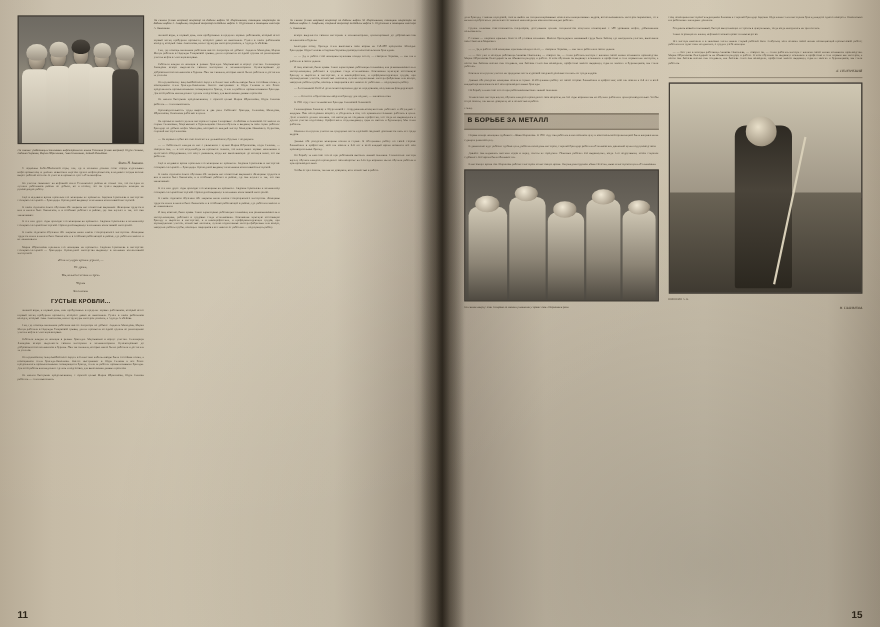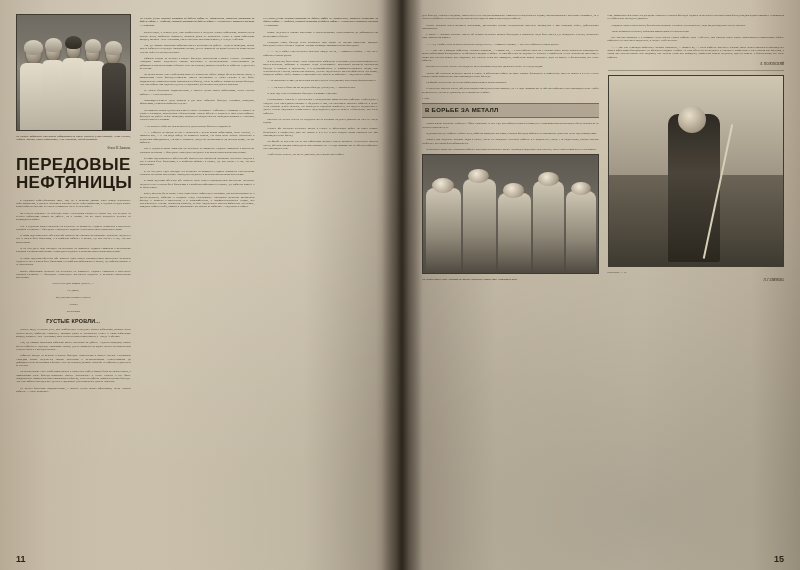--- a/index.html
+++ b/index.html
@@ -176,21 +176,20 @@
 
             <div class="head" style="left:79%;top:27%;width:12%;height:16%;"></div>
             <div class="scarf" style="left:78%;top:23%;width:15%;height:12%;"></div>
             <div class="body dark" style="left:75%;top:42%;width:22%;height:58%;"></div>
           </div>
         </div>
 
         <p class="caption caption-it">На снимке: работницы-стахановки нефтепромысла имени Сталина (слева направо): Шура Галиева, Евдокия Чернова, Мария Ибрагимова, Анна Николаева, Зейнаб Мамедова.</p>
         <p class="byline">Фото Н. Заикина.</p>
 
-        <h1 class="headline">ПЕРЕДОВЫЕ НЕФТЯНИЦЫ</h1>
 
         <p class="para ind">У подножья Кабо-Обнёмской горы, там, где в мелкими домами стоят города курсальных нефтепромыслов, в далёких невысоких карстов группе нефтепромыслов, в недавно сегодня вполне вырос рабочий поселок. В участке в промысле трест «Сталинефть».</p>
         <p class="para ind">Во участки сваживает на нефтяной земле Сталинского района не только тем, что он один из лучших работников района по добыче, но и потому, что он сумел выдвинуть женщин на руководящую работу.</p>
         <p class="para ind">Ещё в недавнем время прошлым его женщины из промысла. Евдокия Ермолаева в мастерстве столярно-слесарной — бригадира. Прошедшей выдвинут в механики колективной мастерской.</p>
         <p class="para ind">В таком годичном опыте обучения обе закрыты нас полностью выражают. Женщины трудятся в них в нашем быте бакинском, и в особенно работает в районе, где она изучает и так, что они заканчивают.</p>
         <p class="para ind">В тех или друге годы приходят его женщины на промысел. Евдокия Ермолаева и механизатор столярно-слесарной мастерской. Прошедшей выдвинут в механики колективной мастерской.</p>
         <p class="para ind">В таком годичном обучении обе закрыты наши ключи стопроцентного мастерства. Женщины трудятся в них в нашем быте бакинском и в особенно работающей в районе, где работали многие и не заканчивали.</p>
         <p class="para ind">Мария Ибрагимова признала его женщины на промысел. Евдокия Ермолаева в мастерстве столярно-слесарной — бригадира. Прошедшей мастерства выдвинут в механики коллективной мастерской.</p>
 
         <p class="poem">«Если в тундрах кромки дерните, —</p>

